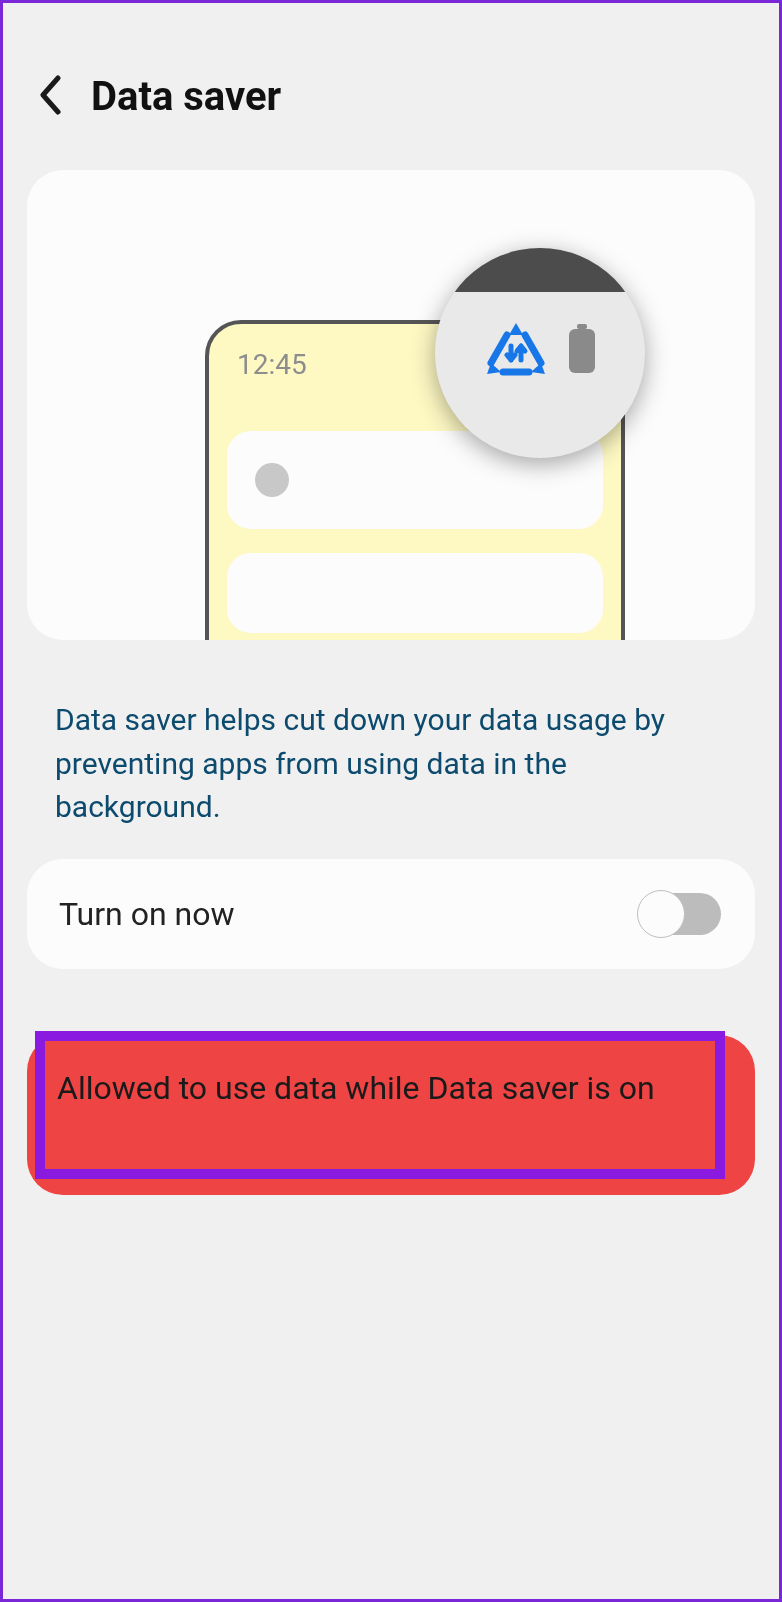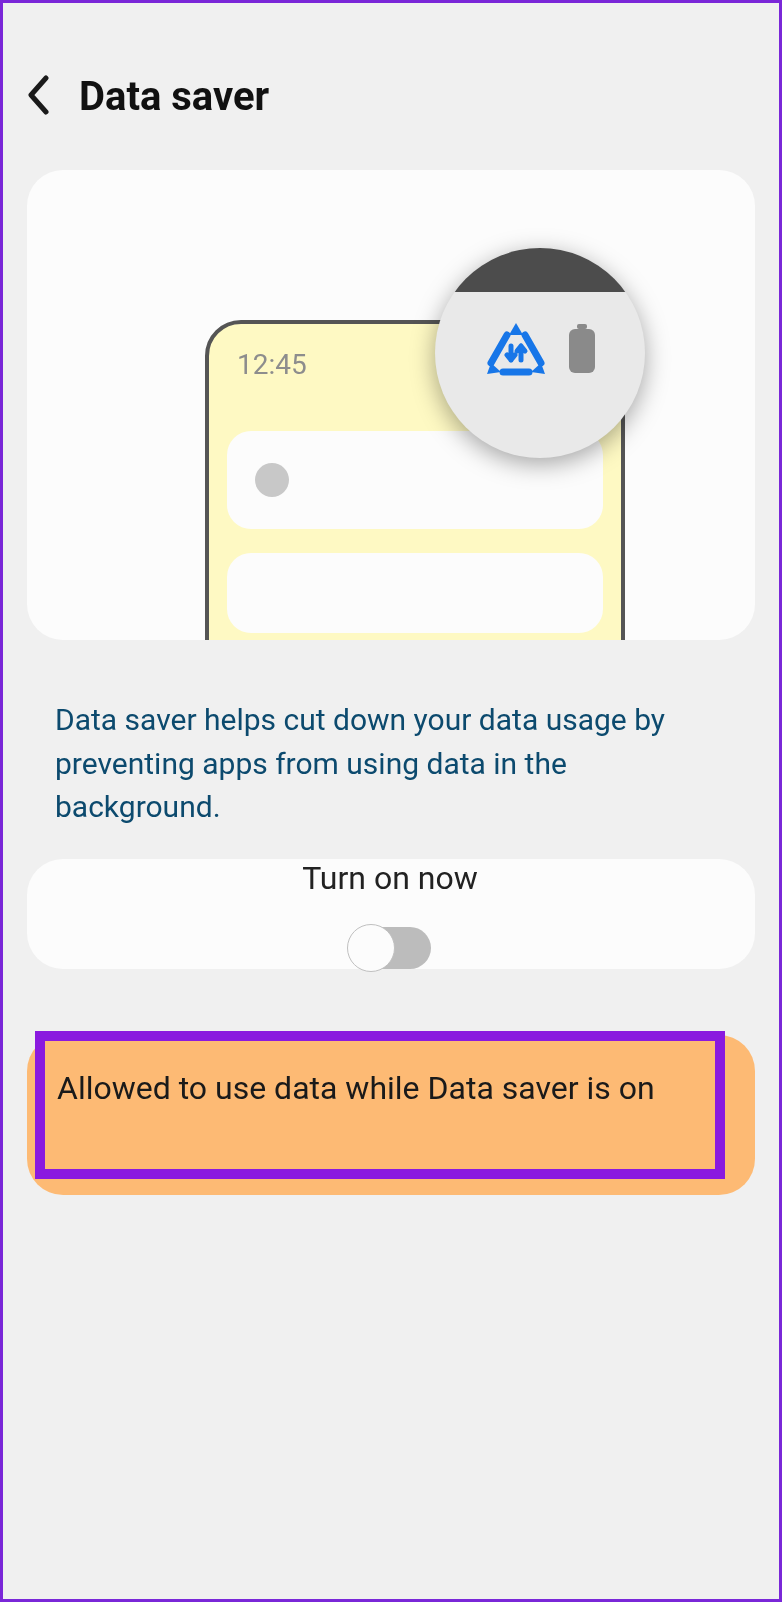--- a/index.html
+++ b/index.html
@@ -8,21 +8,21 @@
     background: #f0f0f0;
     border: 3px solid #7a27d8;
     font-family: -apple-system, "Segoe UI", Roboto, sans-serif;
     color: #1a1a1a;
     position: relative;
     overflow: hidden;
   }
   .header {
     display: flex;
     align-items: center;
-    padding: 70px 30px 50px 22px;
+    padding: 70px 30px 50px 34px;
     gap: 28px;
   }
   .back-icon { flex: 0 0 auto; }
   .page-title { font-size: 40px; font-weight: 700; color: #111; }
   .illust-card {
     background: #fcfcfc;
     border-radius: 36px;
     margin: 0 24px;
     height: 470px;
     position: relative;
@@ -93,39 +93,38 @@
   }
   .toggle-row {
     background: #fcfcfc;
     border-radius: 36px;
     margin: 0 24px;
     height: 110px;
     display: flex;
     align-items: center;
     justify-content: space-between;
     padding: 0 34px 0 32px;
-    flex-direction: column;
   }
   .toggle-label { font-size: 32px; color: #222; }
   .switch {
     width: 82px; height: 42px;
     background: #bcbcbc;
     border-radius: 22px;
     position: relative;
   }
   .switch-knob {
     position: absolute;
     left: -2px; top: -3px;
     width: 48px; height: 48px;
     background: #fcfcfc;
     border: 1px solid #c0c0c0;
     border-radius: 50%;
   }
   .allowed-row {
-    background: #fdba74;
+    background: #ef4444;
     border-radius: 36px;
     margin: 66px 24px 0 24px;
     height: 160px;
     position: relative;
   }
   .highlight {
     position: absolute;
     left: 8px;
     top: -4px;
     width: 690px;

